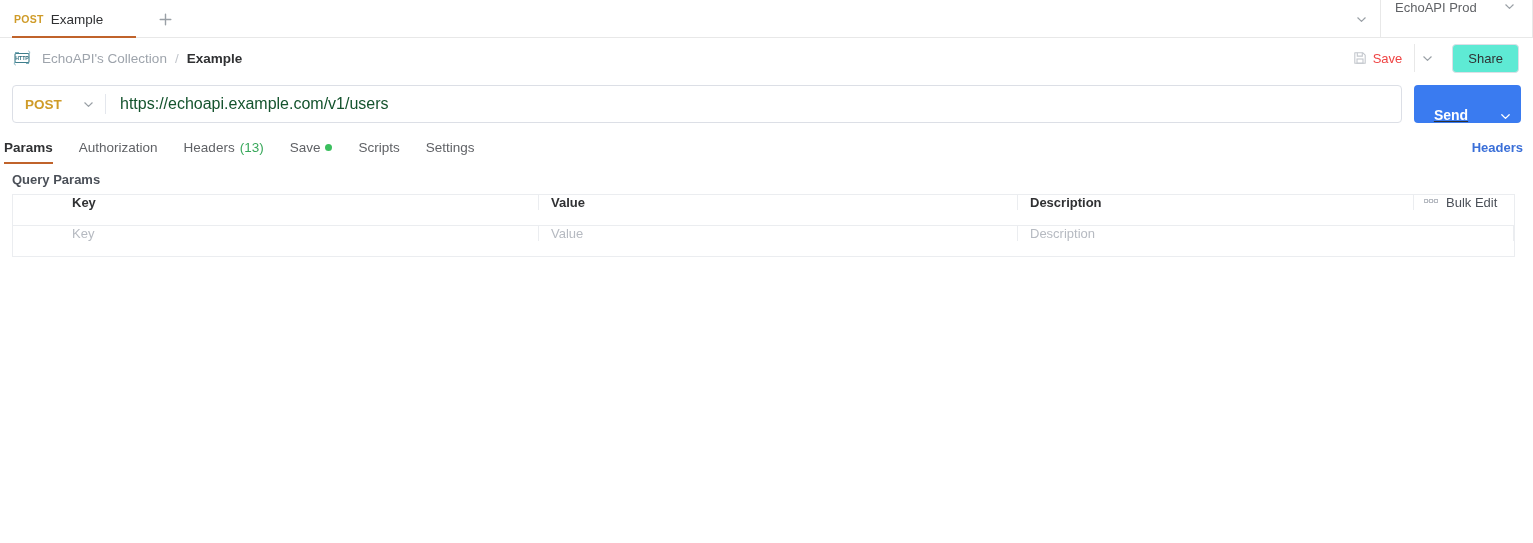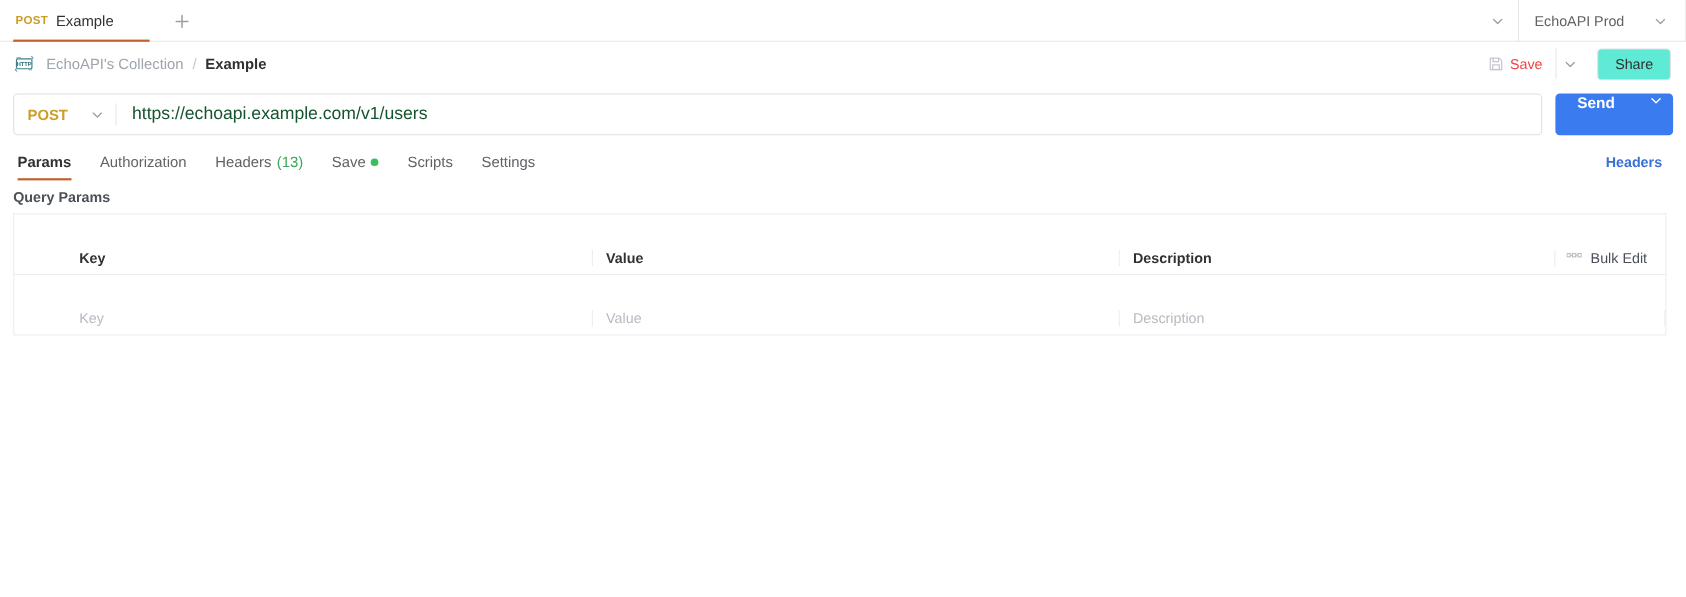--- a/index.html
+++ b/index.html
@@ -69,21 +69,21 @@
   .tabbar-chevron {
     display: flex;
     align-items: center;
     justify-content: center;
     width: 38px;
     height: 38px;
     cursor: pointer;
   }
   .env-select {
     display: flex;
-    align-items: center;
+    align-items: flex-start;
     justify-content: space-between;
     gap: 10px;
     width: 148px;
     height: 38px;
     padding: 0 12px 0 14px;
     border-left: 1px solid #e8e8e8;
     font-size: 13px;
     color: #606266;
     cursor: pointer;
   }
@@ -198,26 +198,27 @@
     border: none;
     outline: none;
     padding: 0 14px;
     font-family: "Liberation Sans", sans-serif;
     font-size: 16px;
     color: #14532d;
     background: transparent;
   }
   .send-group {
     display: flex;
-    align-items: flex-start;
+    align-items: flex-end;
     margin-left: 12px;
     height: 38px;
     border-radius: 4px;
     overflow: hidden;
     background: #3a7bf0;
+    text-decoration: underline;
   }
   .send-btn {
     display: flex;
     align-items: center;
     justify-content: center;
     width: 74px;
     color: #fff;
     font-size: 14px;
     font-weight: bold;
     cursor: pointer;
@@ -229,21 +230,21 @@
     justify-content: center;
     width: 32px;
     color: #fff;
     cursor: pointer;
   }
 
   
   .subtabs {
     display: flex;
     align-items: center;
-    padding: 0 16px;
+    padding: 0 4px;
     height: 34px;
     position: relative;
   }
   .subtab {
     position: relative;
     display: flex;
     align-items: center;
     gap: 5px;
     height: 34px;
     margin-right: 26px;
@@ -286,24 +287,23 @@
     font-weight: bold;
     color: #4b5058;
   }
   .ptable {
     margin: 0 18px 0 12px;
     border: 1px solid #ebedf0;
     border-bottom: none;
   }
   .prow {
     display: flex;
-    align-items: center;
+    align-items: flex-start;
     height: 31px;
     border-bottom: 1px solid #ebedf0;
-    margin-top: 24px;
   }
   .pcell {
     display: flex;
     align-items: center;
     padding: 0 12px;
     border-right: 1px solid #ebedf0;
     font-size: 13px;
     overflow: hidden;
     white-space: nowrap;
   }

